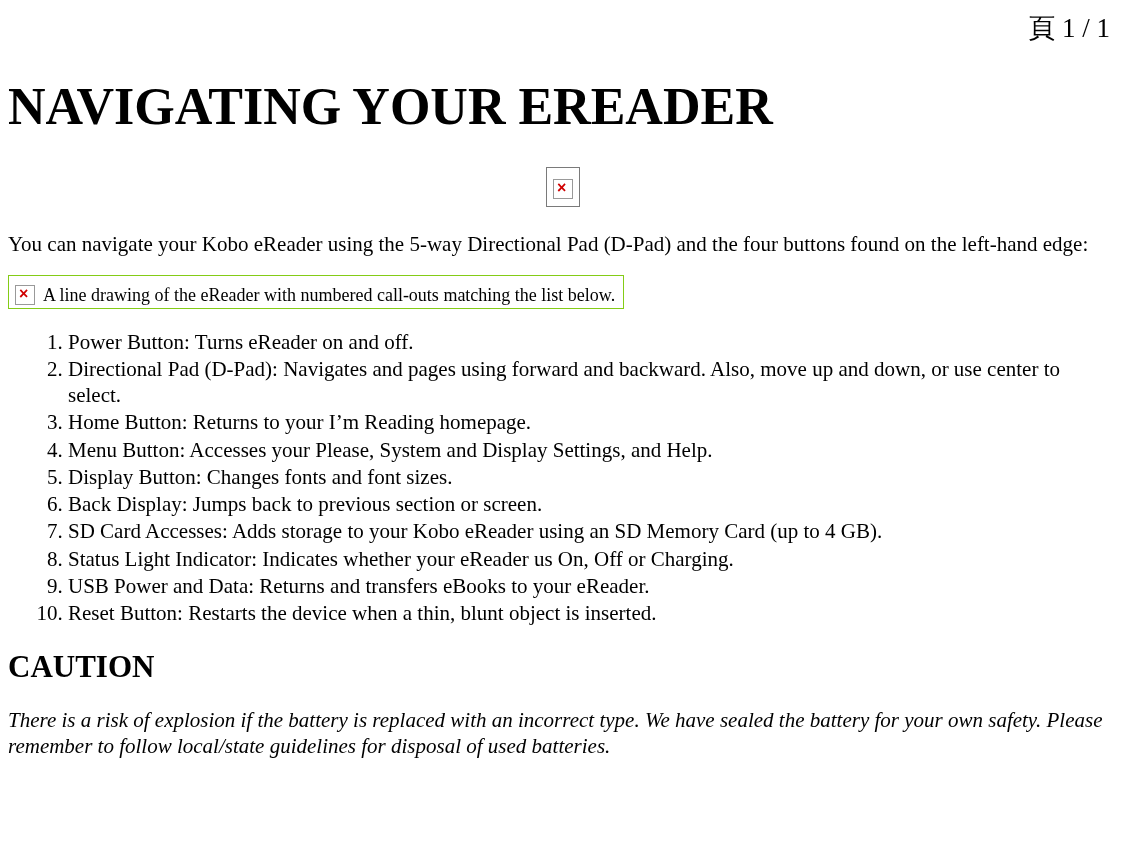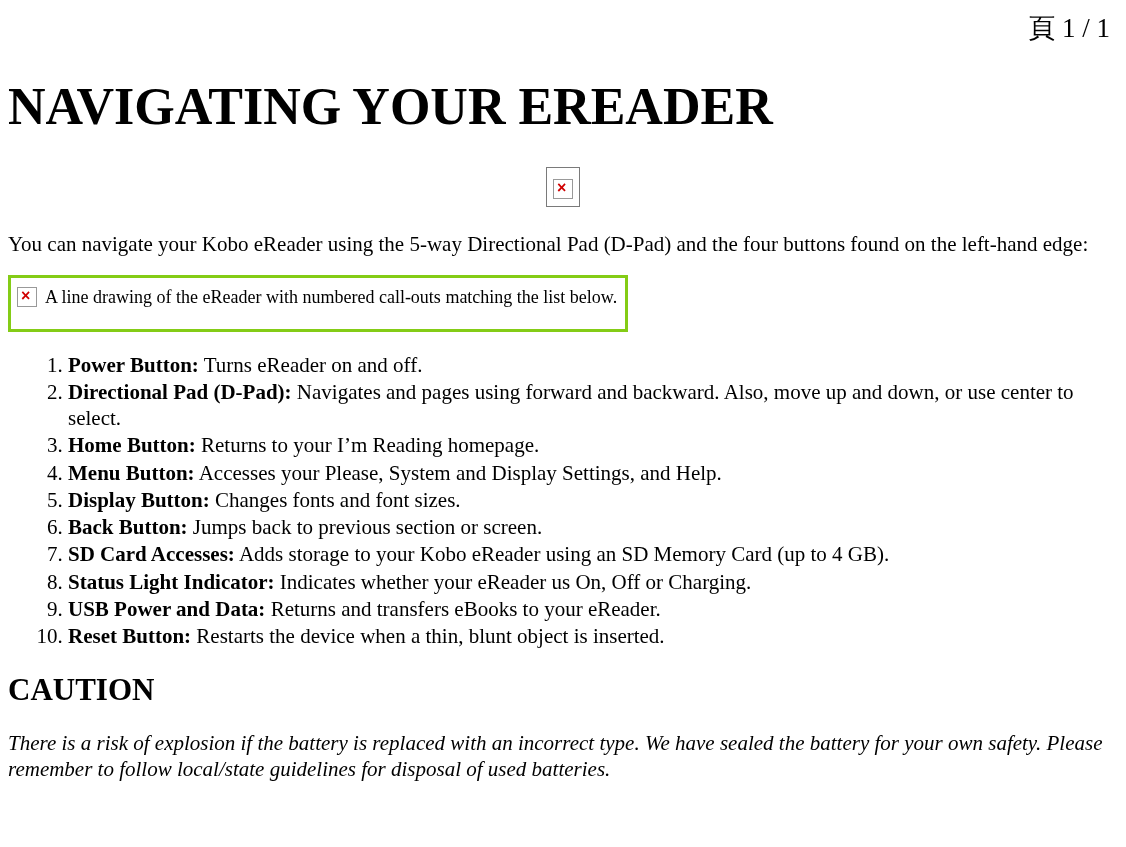--- a/index.html
+++ b/index.html
@@ -51,41 +51,41 @@
       color: #d00000;
       font-weight: bold;
       font-size: 16px;
       font-family: Arial, sans-serif;
     }
     .intro {
       margin: 0 0 18px 0;
     }
     .broken-with-text {
       display: inline-block;
-      border: 3px solid #84cc16;
+      border: 1px solid #84cc16;
       margin: 0 0 14px 0;
-      padding: 4px 8px 20px 6px;
+      padding: 4px 8px 1px 6px;
       background: #fff;
     }
     .broken-with-text .broken-img-icon {
       margin-right: 8px;
     }
     .broken-caption {
       font-size: 18px;
       vertical-align: middle;
     }
     ol {
       margin: 6px 0 22px 0;
       padding-left: 60px;
     }
     ol li {
       margin: 1px 0;
     }
     .item-title {
-      font-weight: bold;
+      font-weight: normal;
     }
     h2 {
       font-size: 31px;
       font-weight: bold;
       margin: 22px 0 20px 0;
     }
     .caution-text {
       margin: 0;
       font-style: italic;
     }
@@ -110,21 +110,21 @@
 <div class="broken-with-text">
   <span class="broken-img-icon"></span><span class="broken-caption">A line drawing of the eReader with numbered call-outs matching the list below.</span>
 </div>
 
 <ol>
   <li><span class="item-title">Power Button:</span><span> Turns eReader on and off.</span></li>
   <li><span class="item-title">Directional Pad (D-Pad):</span><span> Navigates and pages using forward and backward. Also, move up and down, or use center to select.</span></li>
   <li><span class="item-title">Home Button:</span><span> Returns to your I’m Reading homepage.</span></li>
   <li><span class="item-title">Menu Button:</span><span> Accesses your Please, System and Display Settings, and Help.</span></li>
   <li><span class="item-title">Display Button:</span><span> Changes fonts and font sizes.</span></li>
-  <li><span class="item-title">Back Button:</span><span> Jumps back to previous section or screen.</span></li>
+  <li><span class="item-title">Back Display:</span><span> Jumps back to previous section or screen.</span></li>
   <li><span class="item-title">SD Card Accesses:</span><span> Adds storage to your Kobo eReader using an SD Memory Card (up to 4 GB).</span></li>
   <li><span class="item-title">Status Light Indicator:</span><span> Indicates whether your eReader us On, Off or Charging.</span></li>
   <li><span class="item-title">USB Power and Data:</span><span> Returns and transfers eBooks to your eReader.</span></li>
   <li><span class="item-title">Reset Button:</span><span> Restarts the device when a thin, blunt object is inserted.</span></li>
 </ol>
 
 <h2>CAUTION</h2>
 
 <p class="caution-text">There is a risk of explosion if the battery is replaced with an incorrect type. We have sealed the battery for your own safety. Please remember to follow local/state guidelines for disposal of used batteries.</p>
 

